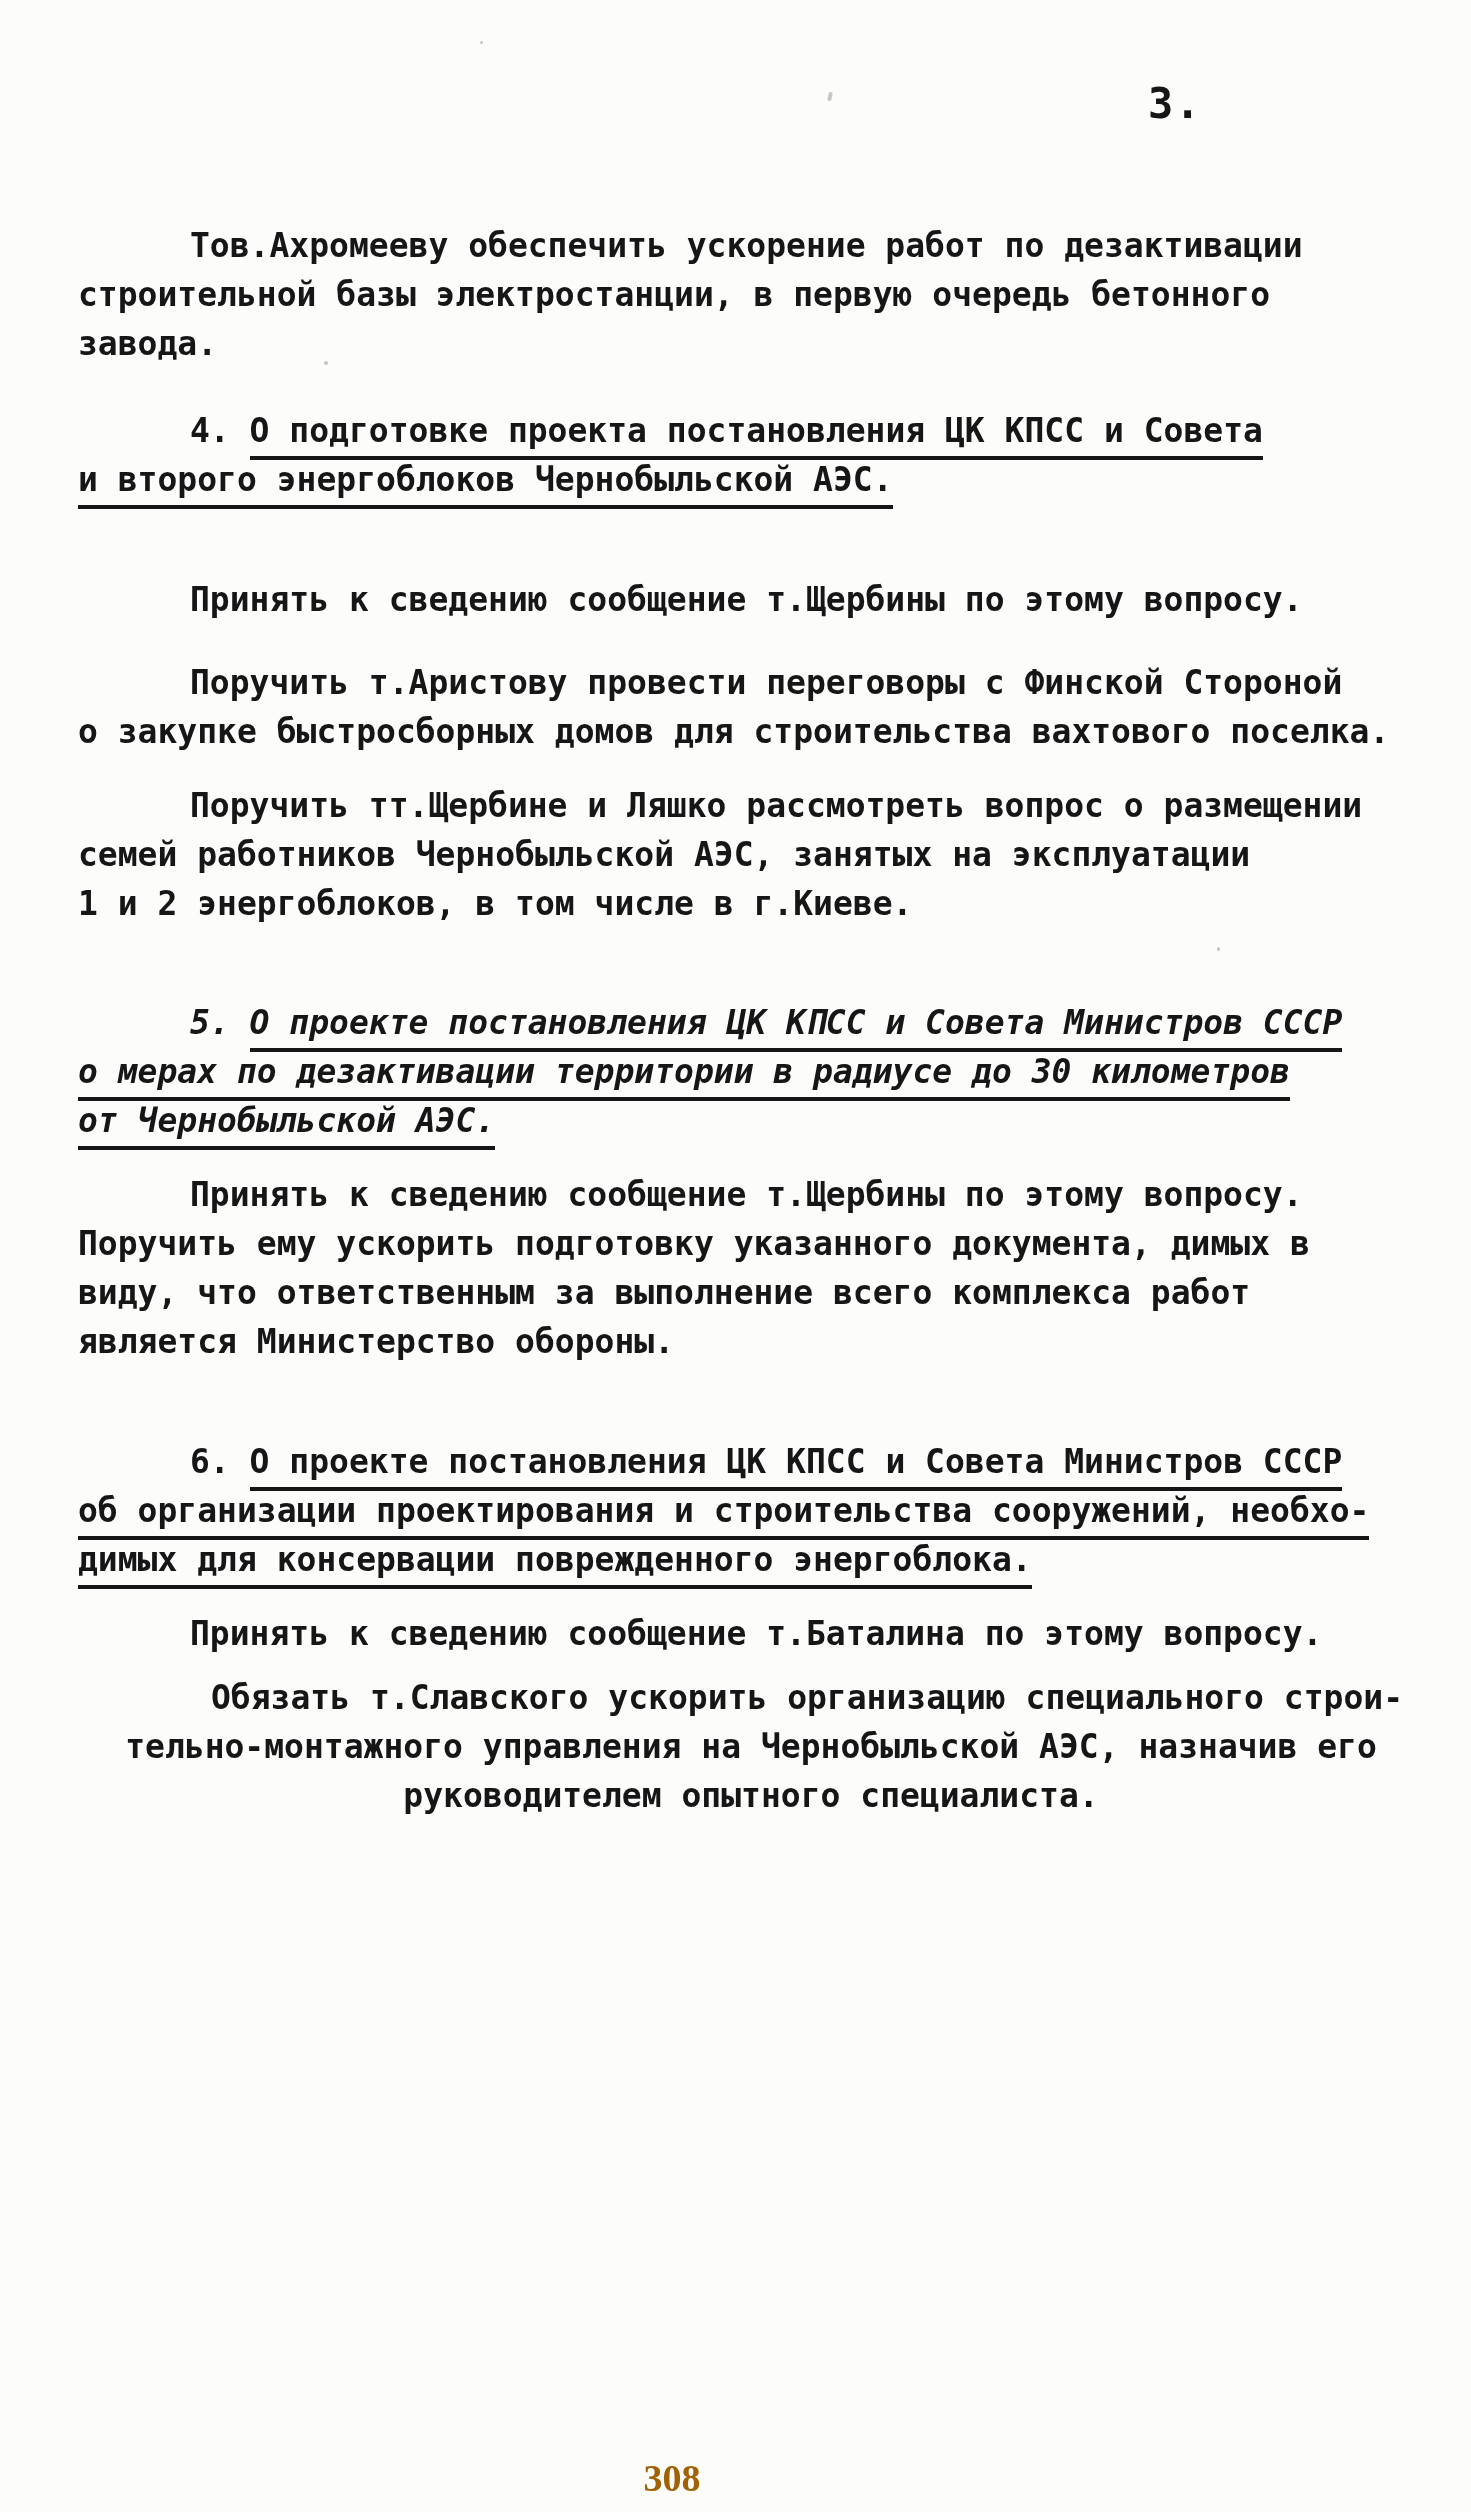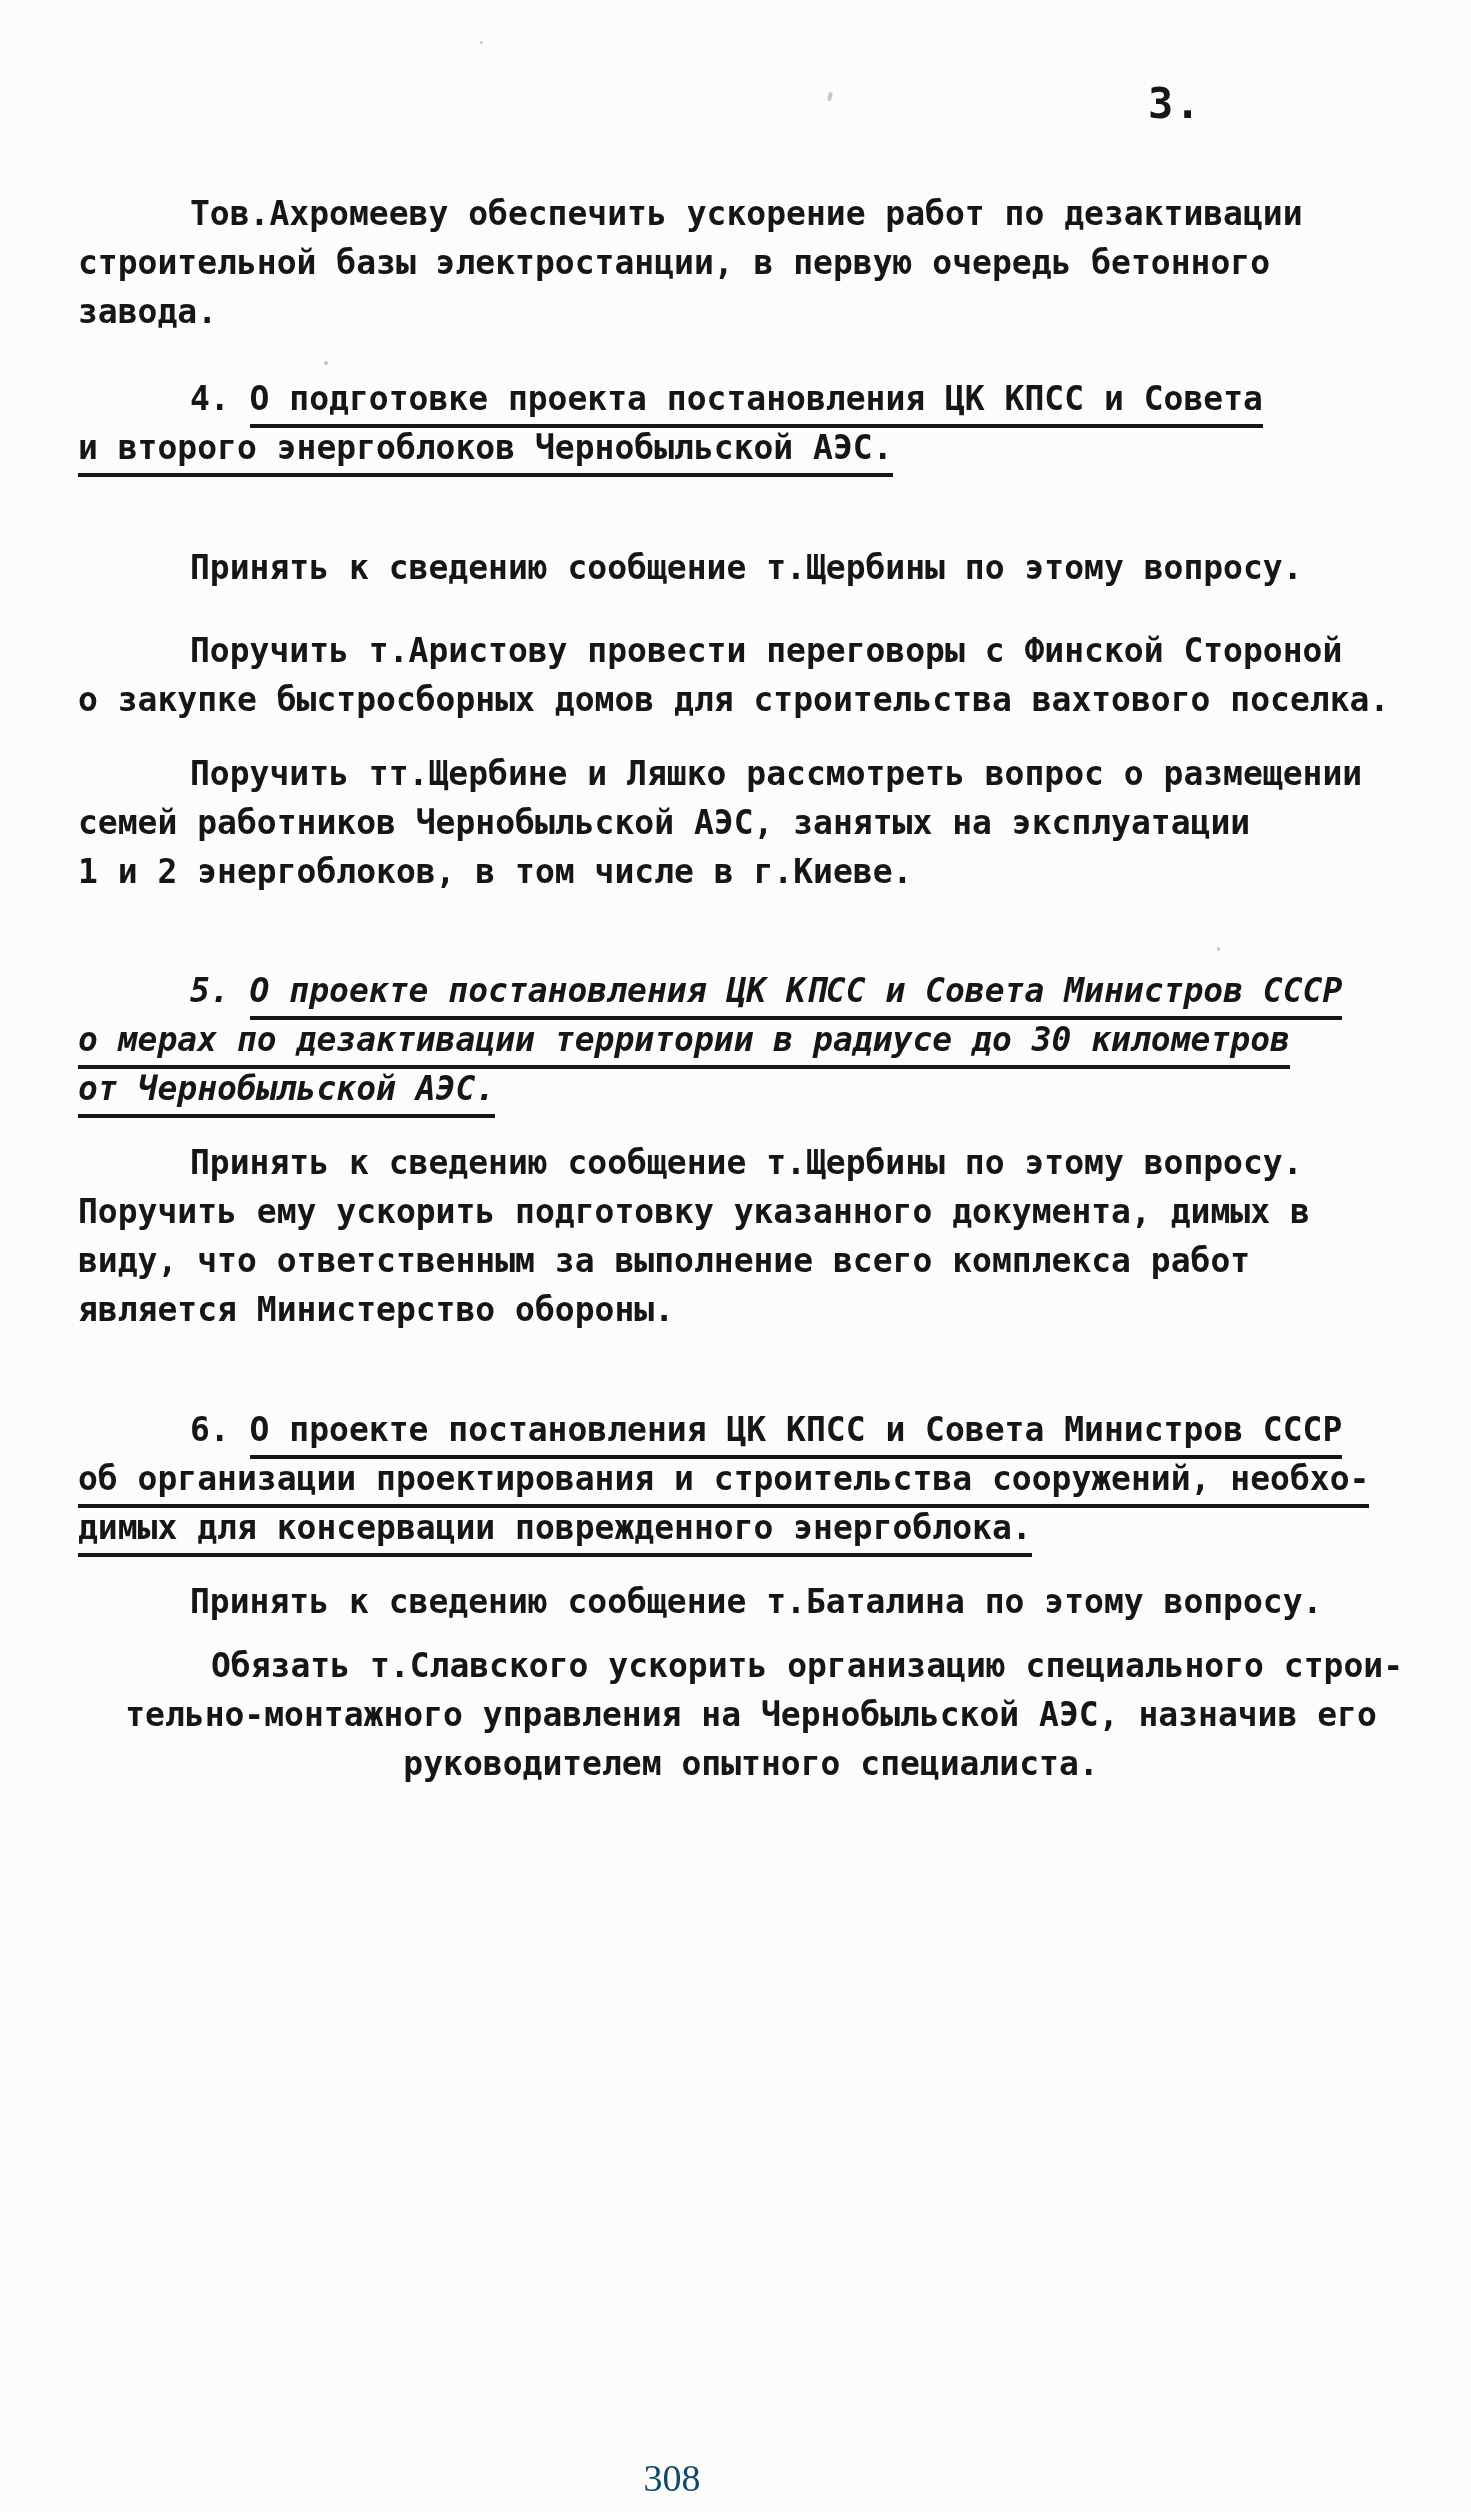--- a/index.html
+++ b/index.html
@@ -16,20 +16,21 @@
     overflow:hidden;
     font-family:"DejaVu Sans Mono", monospace;
     font-weight:bold;
     color:var(--ink);
     font-size:33px;
   }
   .block{
     position:absolute;
     left:78px;
     right:48px;
+    margin-top:32px;
   }
   .line{
     height:49px;
     line-height:49px;
     white-space:pre;
   }
   .indent{padding-left:112px;}
   .u{
     display:inline-block;
     line-height:40px;
@@ -45,23 +46,23 @@
     font-size:42px;
     letter-spacing:1.8px;
   }
   .footer-number{
     position:absolute;
     top:2456px;
     left:589px;
     width:166px;
     text-align:center;
     font-family:"Liberation Serif", serif;
-    font-weight:normal;
+    font-weight:bold;
     font-size:38px;
-    color:#0c4a6e;
+    color:#a16207;
   }
   
   .b0{top:189px;}
   .b1{top:374px;}
   .b2{top:543px;}
   .b3{top:626px;}
   .b4{top:749px;}
   .b5{top:966px;font-style:italic;}
   .b6{top:1138px;}
   .b7{top:1405px;}

